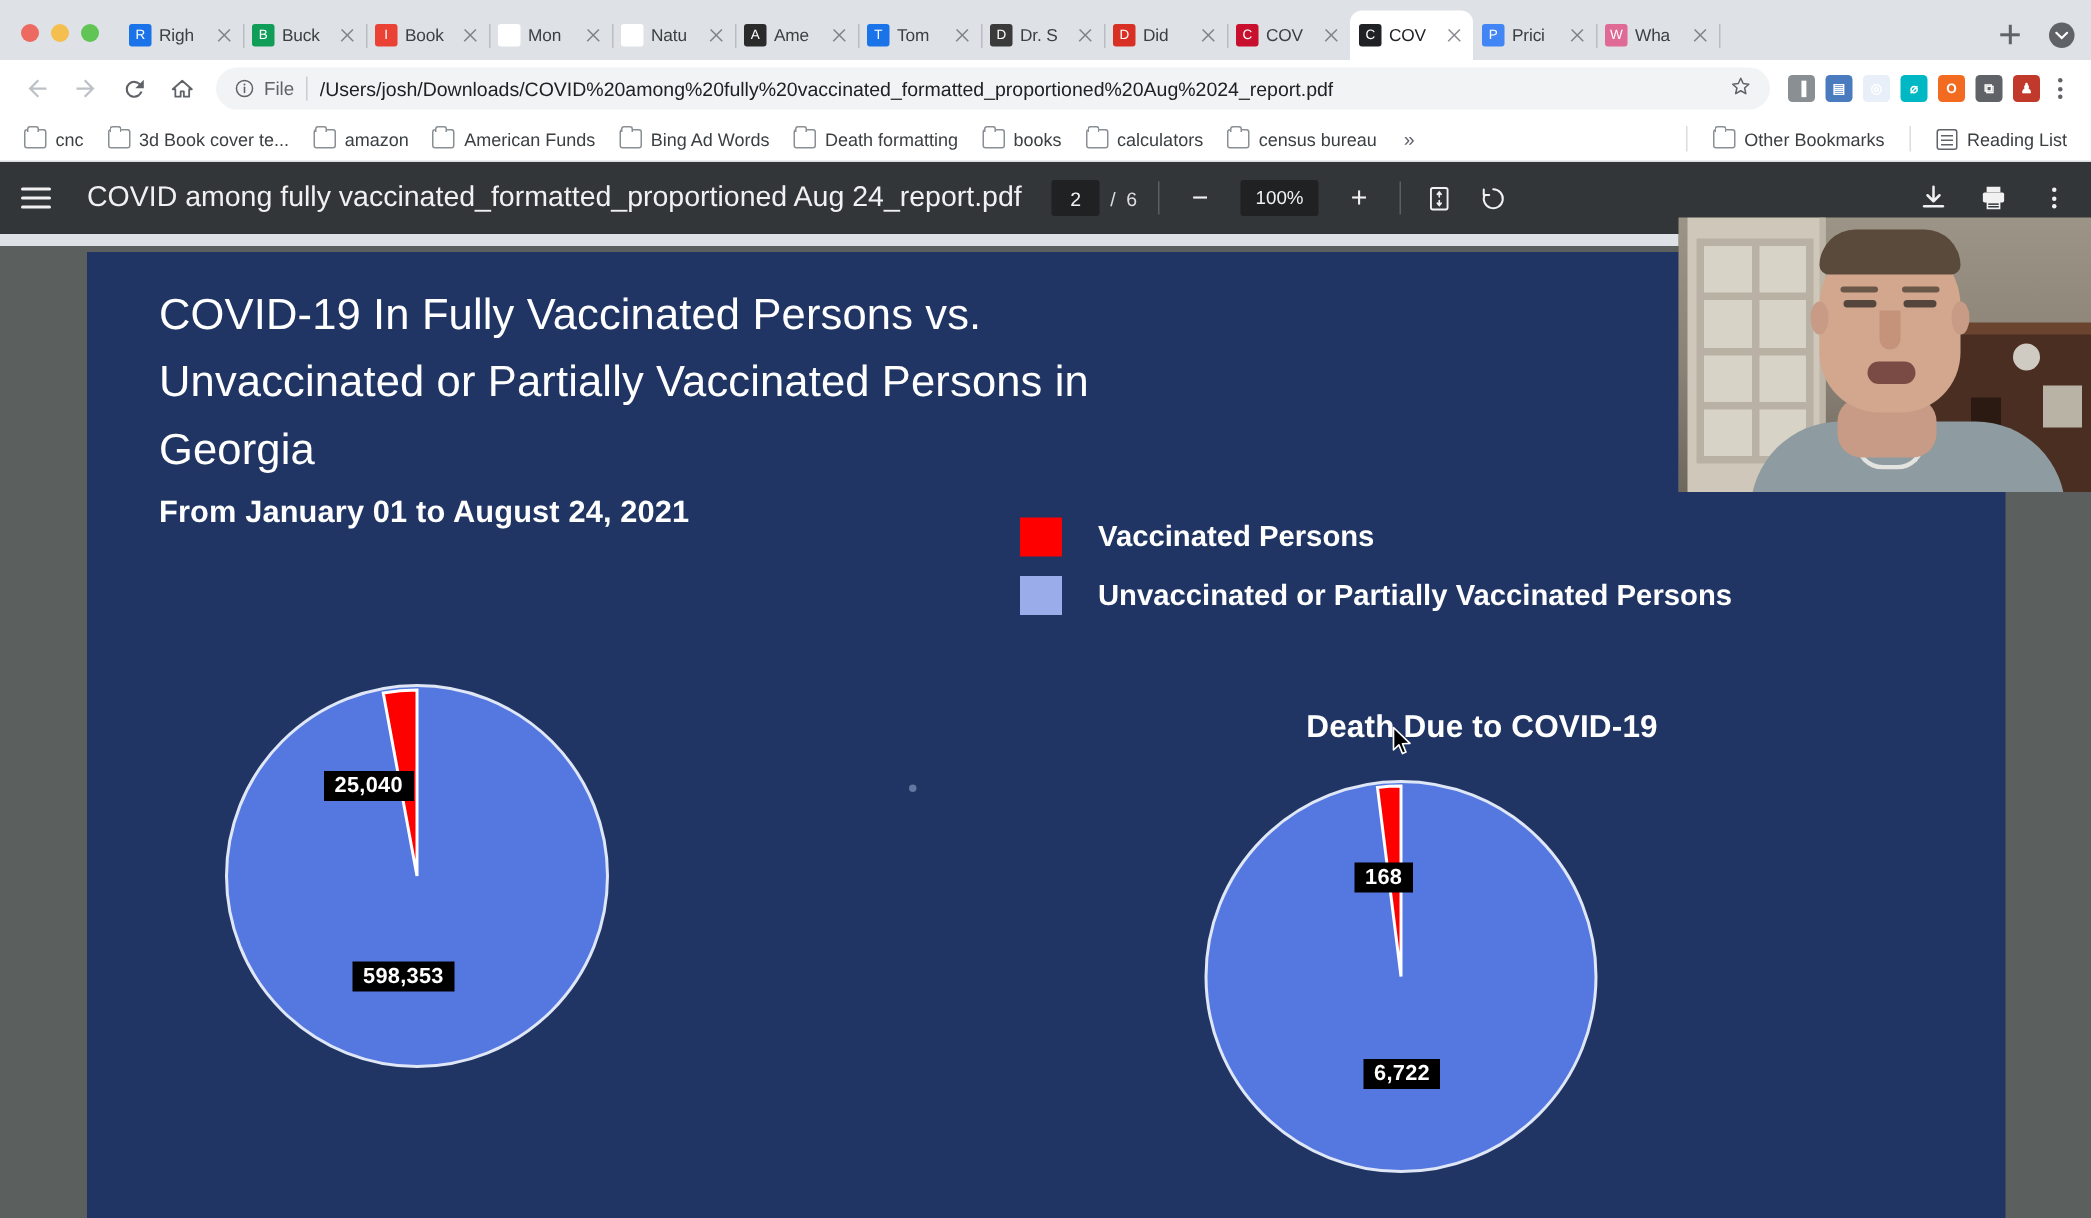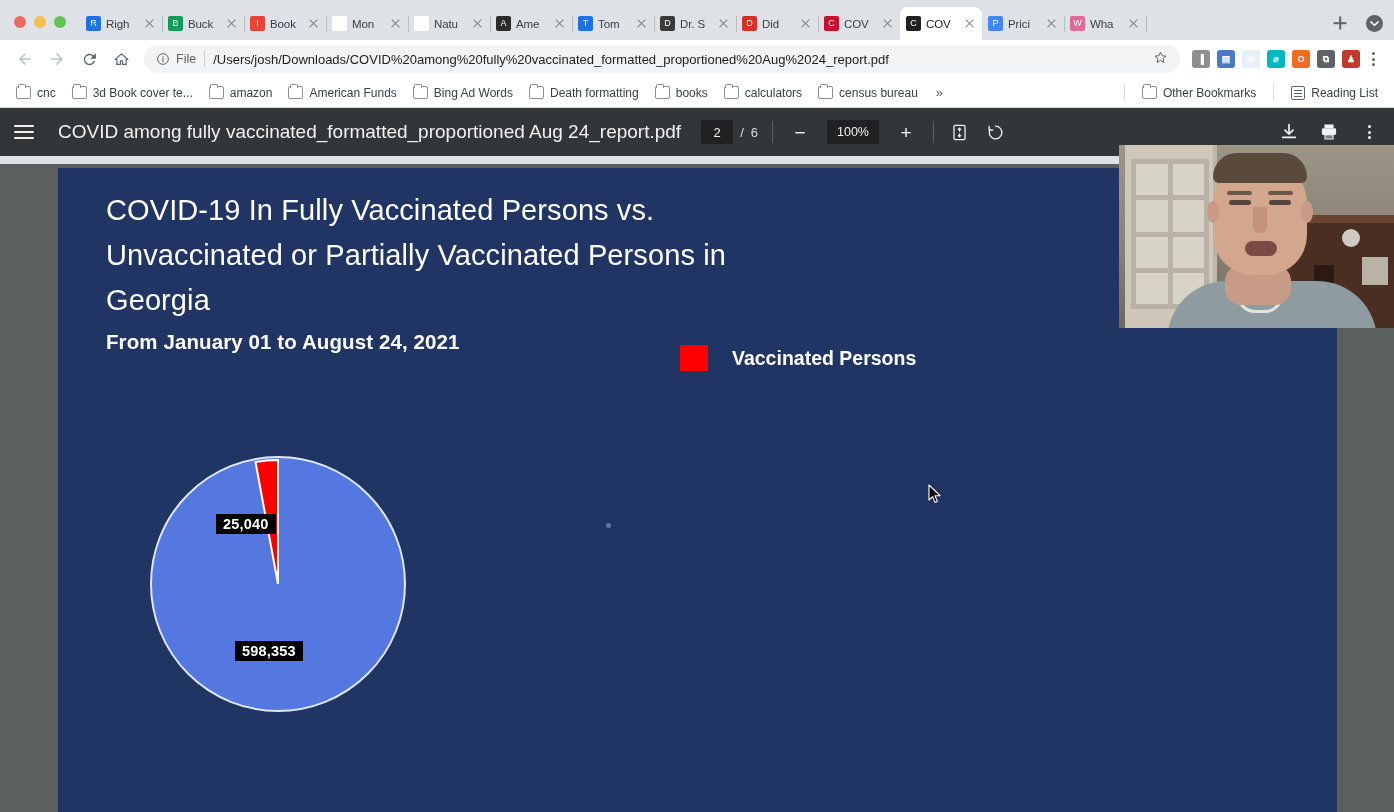--- a/index.html
+++ b/index.html
@@ -488,34 +488,50 @@
     <div class="pdfpage" style="background: rgb(32, 53, 100);">
 
       <div class="slide-title">COVID-19 In Fully Vaccinated Persons vs. Unvaccinated or Partially Vaccinated Persons in Georgia</div>
       <div class="slide-sub">From January 01 to August 24, 2021</div>
 
       <div class="legend">
         <div class="legend-row">
           <span class="legend-sw" id="sw0" style="background: rgb(254, 0, 0);"></span>
           <span class="legend-lb">Vaccinated Persons</span>
         </div>
+        <div class="legend-row">
+          <span class="legend-sw" id="sw1" style="background: rgb(154, 173, 234);"></span>
+          <span class="legend-lb">Unvaccinated or Partially Vaccinated Persons</span>
+        </div>
       </div>
 
       <div class="chart-block" style="left:62px; top:268px; width:455px;">
         <div class="pie-wrap" style="margin-left:30px; margin-top:20px;">
           <div class="pie" id="pie0" style="width: 252px; height: 252px; background: rgb(84, 119, 224);">
             <svg width="252" height="252" viewBox="0 0 252 252" style="position:absolute;left:0;top:0;">
               <path d="M126 126 L126 2 A124 124 0 0 0 103.5 4.05 Z" fill="#fe0000" stroke="#ffffff" stroke-width="2"></path>
             </svg>
           </div>
           <div class="datalabel" style="left:66px; top:58px;">25,040</div>
           <div class="datalabel" style="left:85px; top:185px;">598,353</div>
         </div>
       </div>
 
+      <div class="chart-block" style="left:720px; top:300px; width:420px;">
+        <div class="chart-title" style="width:420px;">Death Due to COVID-19</div>
+        <div class="pie-wrap" style="margin-left:25px; margin-top:18px;">
+          <div class="pie" id="pie1" style="width: 258px; height: 258px; background: rgb(84, 119, 224);">
+            <svg width="258" height="258" viewBox="0 0 258 258" style="position:absolute;left:0;top:0;">
+              <path d="M129 129 L129 2 A127 127 0 0 0 113.3 2.95 Z" fill="#fe0000" stroke="#ffffff" stroke-width="2"></path>
+            </svg>
+          </div>
+          <div class="datalabel" style="left:100px; top:55px;">168</div>
+          <div class="datalabel" style="left:106px; top:186px;">6,722</div>
+        </div>
+      </div>
 
       <span class="tiny-dot" style="left:548px; top:355px;"></span>
 
     </div>
   </div>
 
   <div class="webcam">
     <div class="wc-wall"></div>
     <div class="wc-shelf2"></div>
     <div class="wc-shelf"></div>

